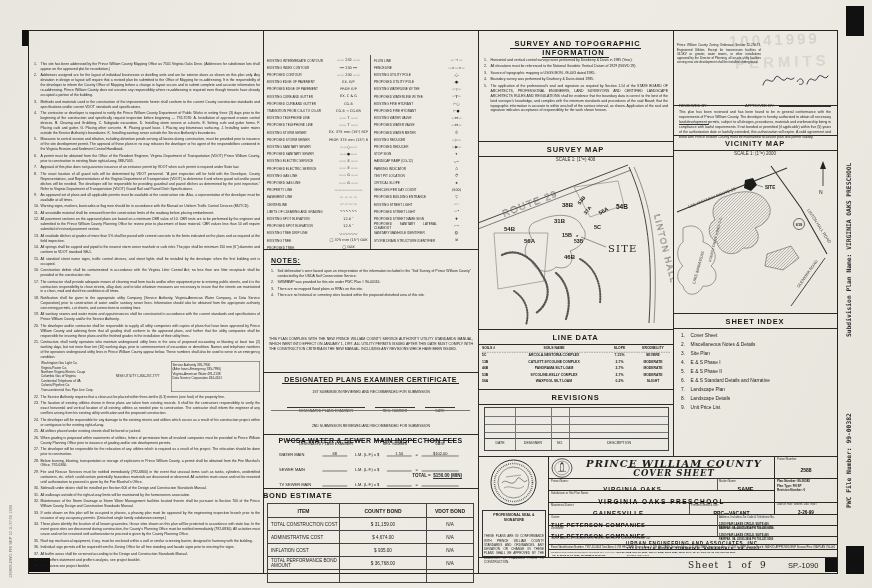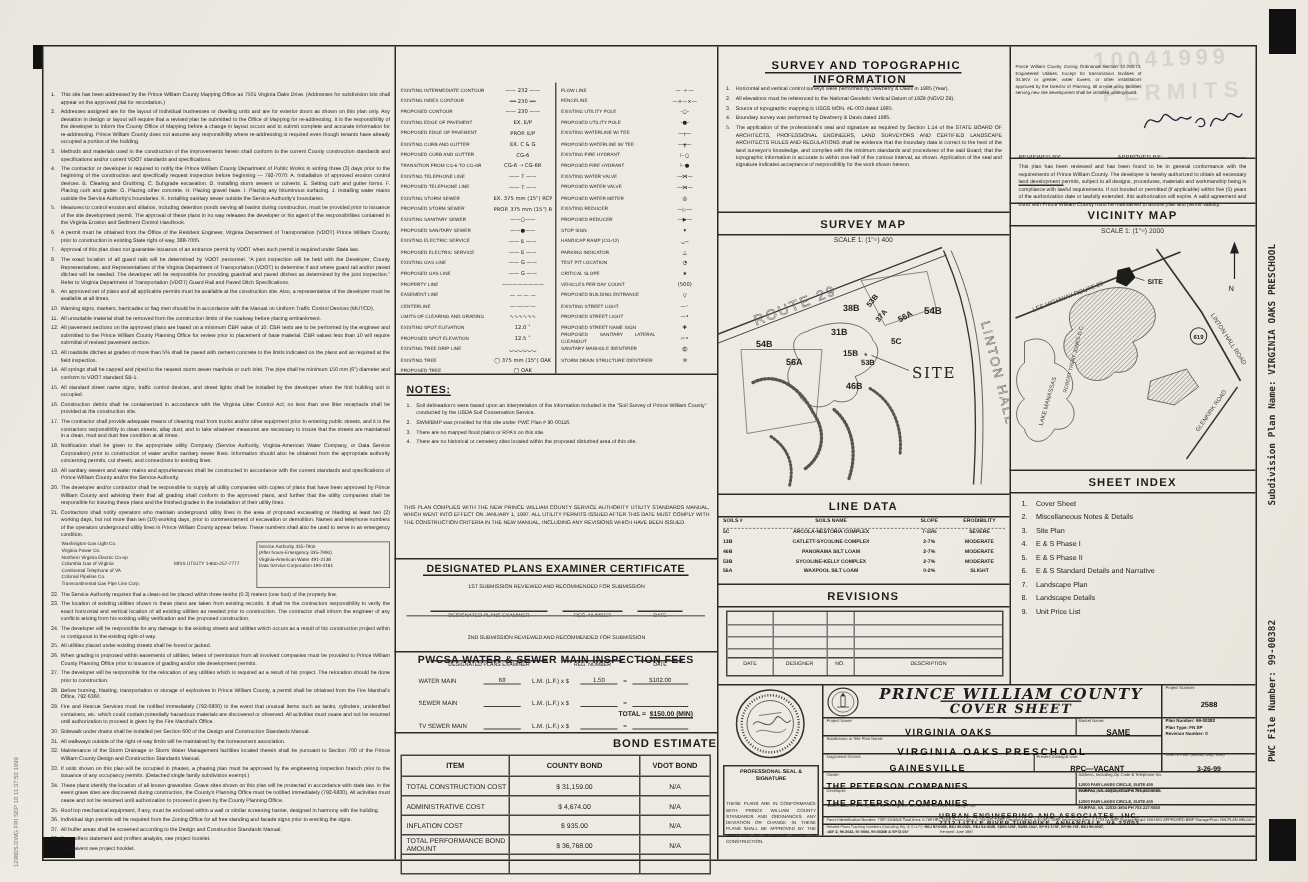--- a/index.html
+++ b/index.html
@@ -646,21 +646,21 @@
           <span class="u" style="width:60px;text-align:center"></span>
         </div>
       </div>
     <div style="position:absolute;right:16px;top:36px;font-size:4.5px;font-weight:bold">
       <span>TOTAL =</span>&nbsp;&nbsp;<span class="u">$150.00 (MIN)</span>
     </div>
   </div>
   <div class="hline" style="left:234px;top:457px;width:215px"></div>
 
   <div class="abs" style="left:234px;top:460px;width:215px;height:80px">
-    <div style="text-align:right;font-weight:bold;font-size:7.5px;letter-spacing:.6px"><span>BOND ESTIMATE</span></div>
+    <div style="text-align:left;font-weight:bold;font-size:7.5px;letter-spacing:.6px"><span>BOND ESTIMATE</span></div>
     <div style="margin:3px 4px 0 4px;border:1px solid #444">
       <div style="display:flex;font-size:5px;font-weight:bold;height:13px;align-items:center;text-align:center">
         <div style="flex:1">ITEM</div>
         <div style="width:86px;border-left:1px solid #444;align-self:stretch;display:flex;align-items:center;justify-content:center">COUNTY BOND</div>
         <div style="width:46px;border-left:1px solid #444;align-self:stretch;display:flex;align-items:center;justify-content:center">VDOT BOND</div>
       </div>
       <div>
 
           <div class="bd-row" style="font-size:4.6px;height:12px">
             <div class="bd-item">TOTAL CONSTRUCTION COST</div>
@@ -1054,14 +1054,21 @@
     <div class="tl" style="font-size:5.2px;white-space:nowrap;text-align:left">Parcel Identification Number: 7397-20-5604      Total Area: 0.769 HECTARE      Project Area: 0.769 HECTARE      Disturbed Area: 0.40 HECTARE      Impervious Area: 0.1793 ha      BMP Storage/Req'd: N/A  H2O APPROVED      BMP Storage/Prov: N/A  PLAN #90-0016</div>
   </div>
   <div class="abs" style="left:522px;top:518.5px;width:284px">
     <div class="tl" style="font-size:5px;font-weight:bold;text-align:left">
       <span style="font-weight:normal;color:#333">Related Plans Tracking Numbers (Including Rej. &amp; S.U.P.):</span>
       <span>REJ 87-0068, REJ 90-0021, REJ 94-0028, SD90-125F, SD90-1047, SP-91-170F, SP-90-76F, REJ 95-0007,</span>
       <div><span>-46F-2, 95-2042, 97-0006, 95-00268 &amp; SP72-01F</span>&nbsp;&nbsp;&nbsp;&nbsp;&nbsp;&nbsp;&nbsp;&nbsp;&nbsp;&nbsp;&nbsp;&nbsp;&nbsp;&nbsp;&nbsp;&nbsp;&nbsp;&nbsp;&nbsp;&nbsp;&nbsp;&nbsp;&nbsp;&nbsp;&nbsp;&nbsp;&nbsp;&nbsp;&nbsp;&nbsp;<span style="font-weight:normal">Revised: June 1997</span></div>
     </div>
   </div>
 
+  <div class="abs" style="left:449px;top:526px;width:359px;height:16px">
+    <div style="position:absolute;left:210px;top:3px;font-family:'DejaVu Serif',serif;font-size:9px;letter-spacing:1px">
+      <span>Sheet</span>&nbsp;&nbsp;<span>1</span>&nbsp;&nbsp;<span>of</span>&nbsp;&nbsp;<span>9</span>
+    </div>
+    <div style="position:absolute;left:310px;top:4px;font-size:7.5px">SP.-1090</div>
+    <div style="position:absolute;left:347px;top:1px;width:12px;height:14px;background:#111"></div>
+  </div>
 
 </div>
 
 </body></html>

